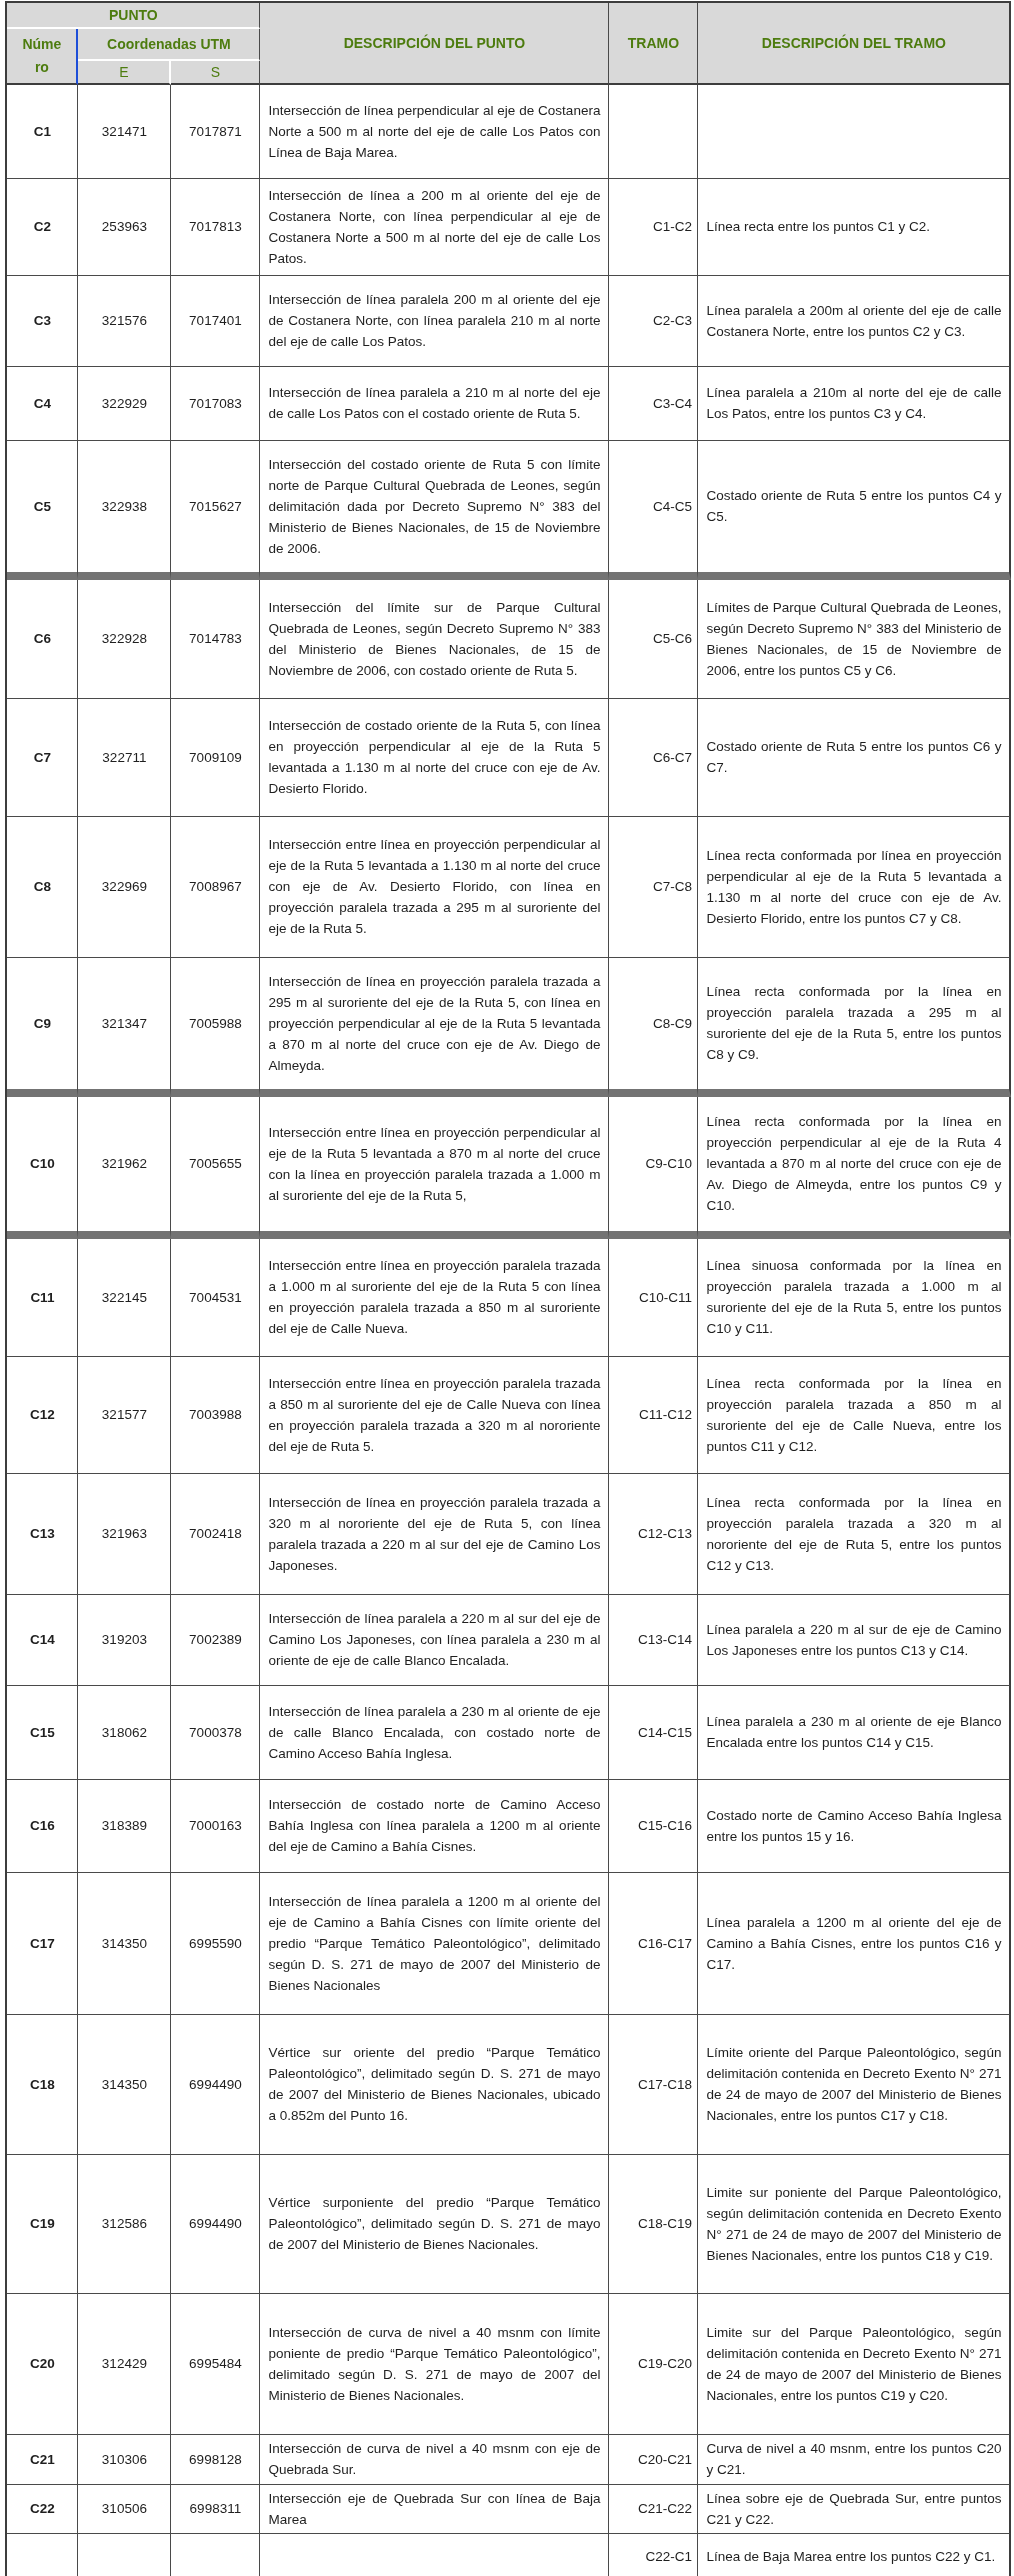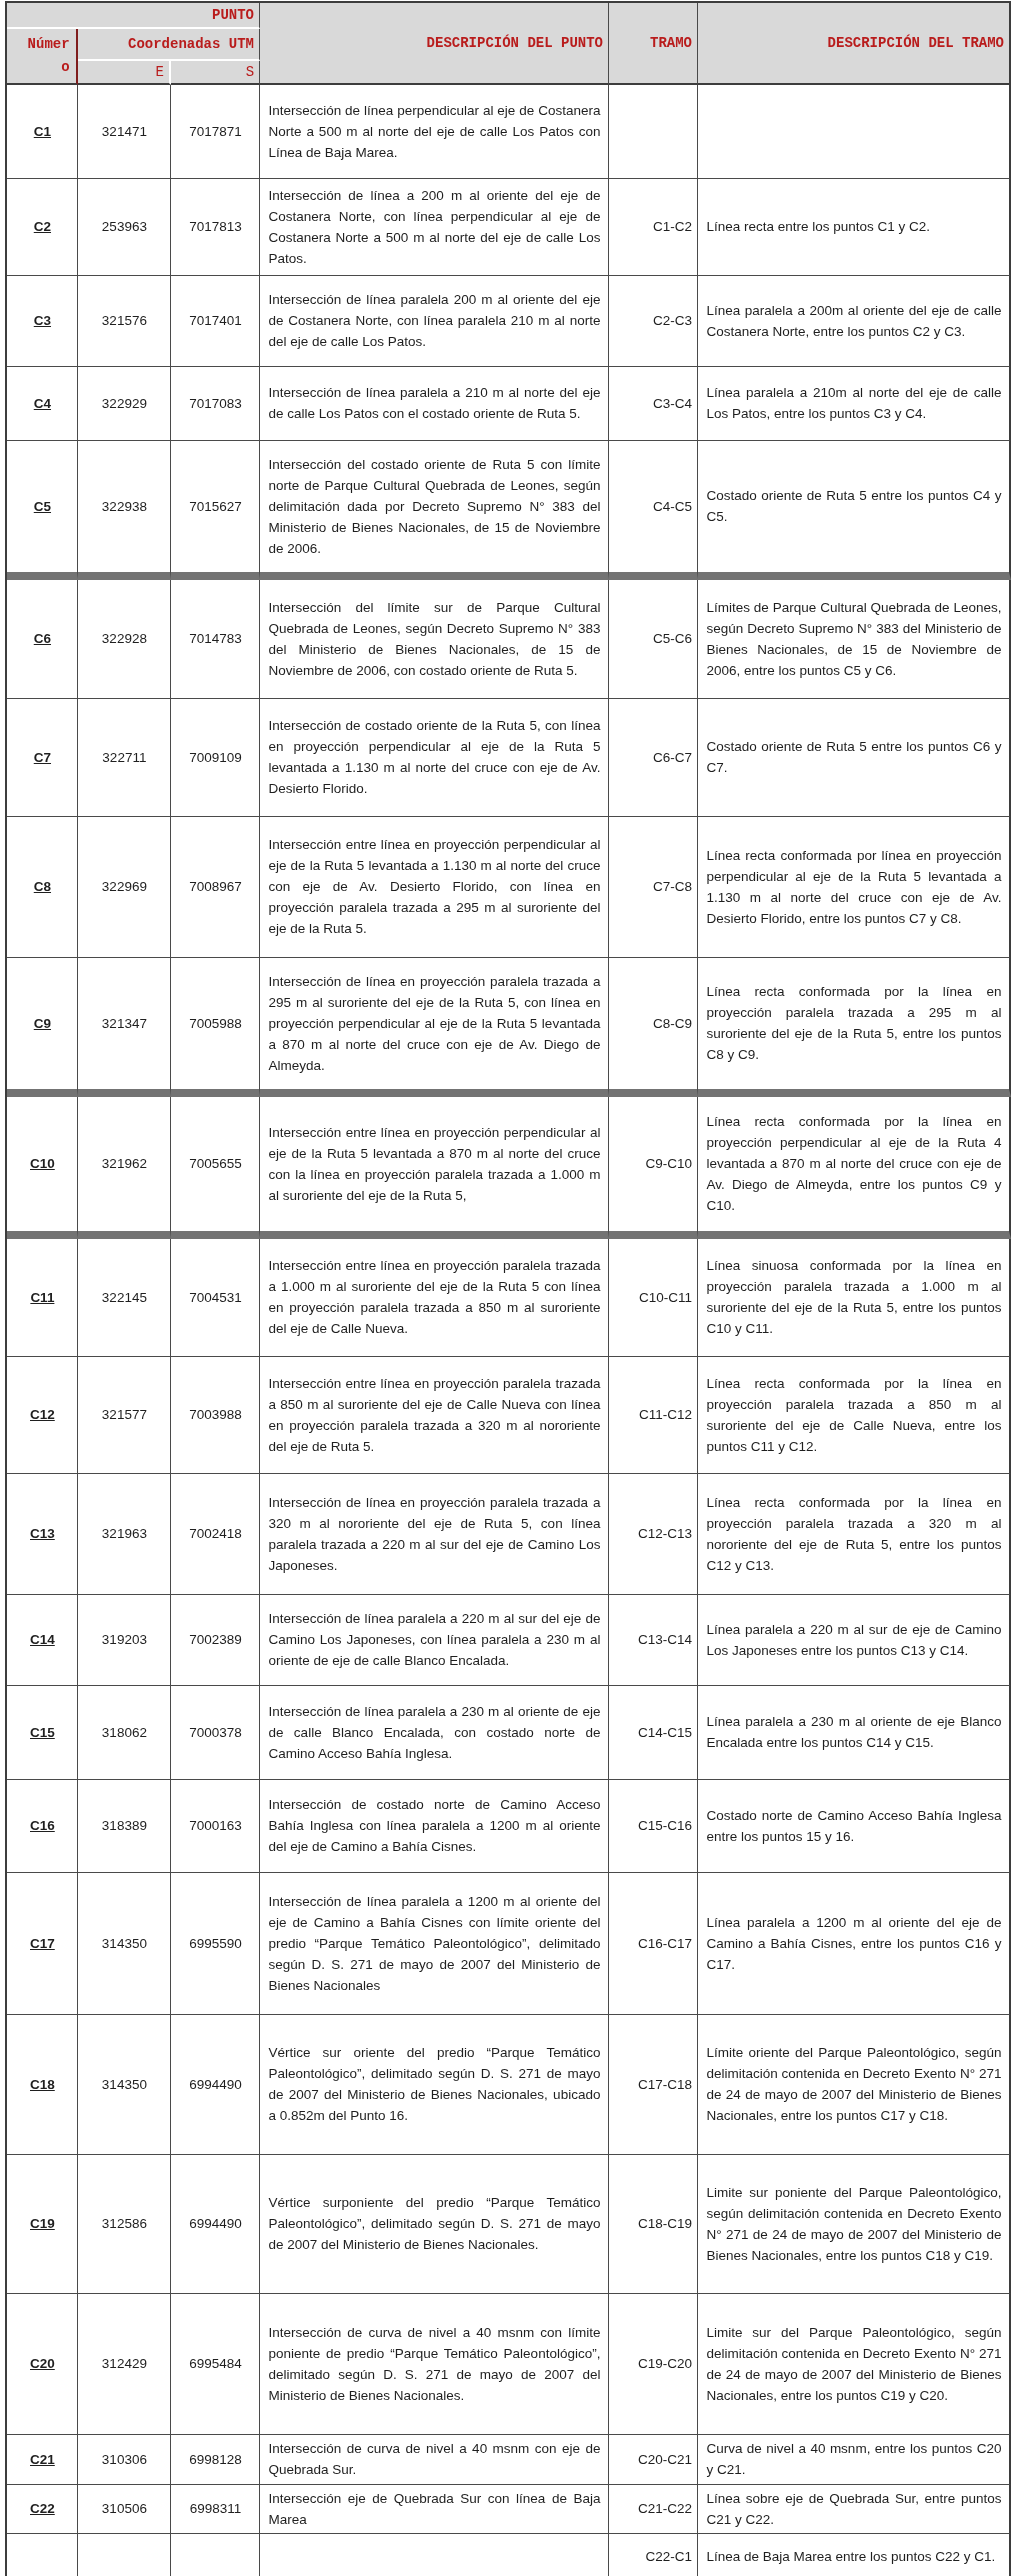--- a/index.html
+++ b/index.html
@@ -30,36 +30,35 @@
     vertical-align: middle;
     overflow: hidden;
   }
   td.last-col, th.last-col { border-right: 2.7px solid #3d3d3d; }
 
   
   thead th {
     background: #d9d9d9;
     font-weight: bold;
     font-size: 14px;
-    text-align: right;
-    color: #b91c1c;
-    font-family: Liberation Mono, monospace;
+    text-align: center;
+    color: #4d7c0f;
   }
   th.h-punto   { border-bottom: 2px solid #ffffff; }
-  th.h-numero  { border-right: 2px solid #7f1d1d; border-bottom: 2.7px solid #3d3d3d;
+  th.h-numero  { border-right: 2px solid #1d4ed8; border-bottom: 2.7px solid #3d3d3d;
                  font-size: 14px; padding: 1.4px 6.8px; word-break: break-all; line-height: 23px; }
   th.h-numero .wrapbox { display: inline-block; max-width: 42px; word-break: break-all; }
   th.h-coord   { border-bottom: 2px solid #ffffff; }
   th.h-e       { border-right: 2px solid #ffffff; border-bottom: 2.7px solid #3d3d3d; font-weight: normal; font-size: 14px; }
   th.h-s       { border-bottom: 2.7px solid #3d3d3d; font-weight: normal; font-size: 14px; }
   th.h-span3   { border-bottom: 2.7px solid #3d3d3d; }
 
   
   tbody td { font-size: 13.5px; background: #ffffff; }
-  td.c-numero { font-weight: bold; text-align: center; font-size: 13.5px; text-decoration: underline; }
+  td.c-numero { font-weight: bold; text-align: center; font-size: 13.5px; }
   td.c-coord  { text-align: center; margin-top: 31px; }
   td.c-tramo  { text-align: right; }
   td.c-desc   {
     text-align: justify;
     text-align-last: left;
     line-height: 21px;
     padding: 3.4px 8px;
     margin-top: 36px;
   }
   tr.sep-after td { border-bottom: 8px solid #737373; }

